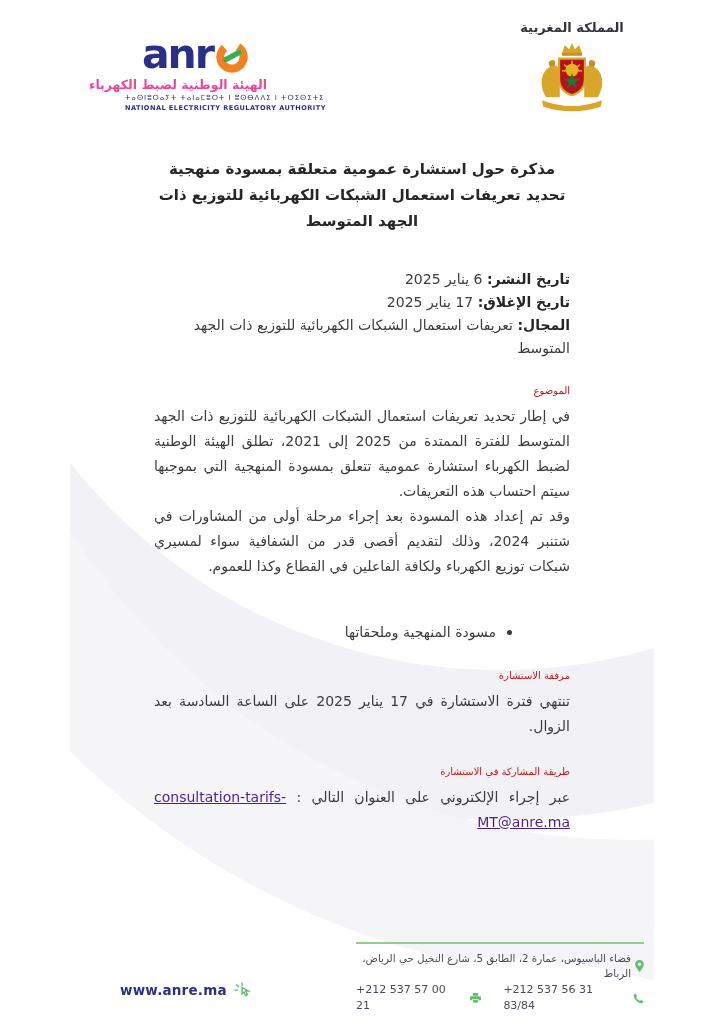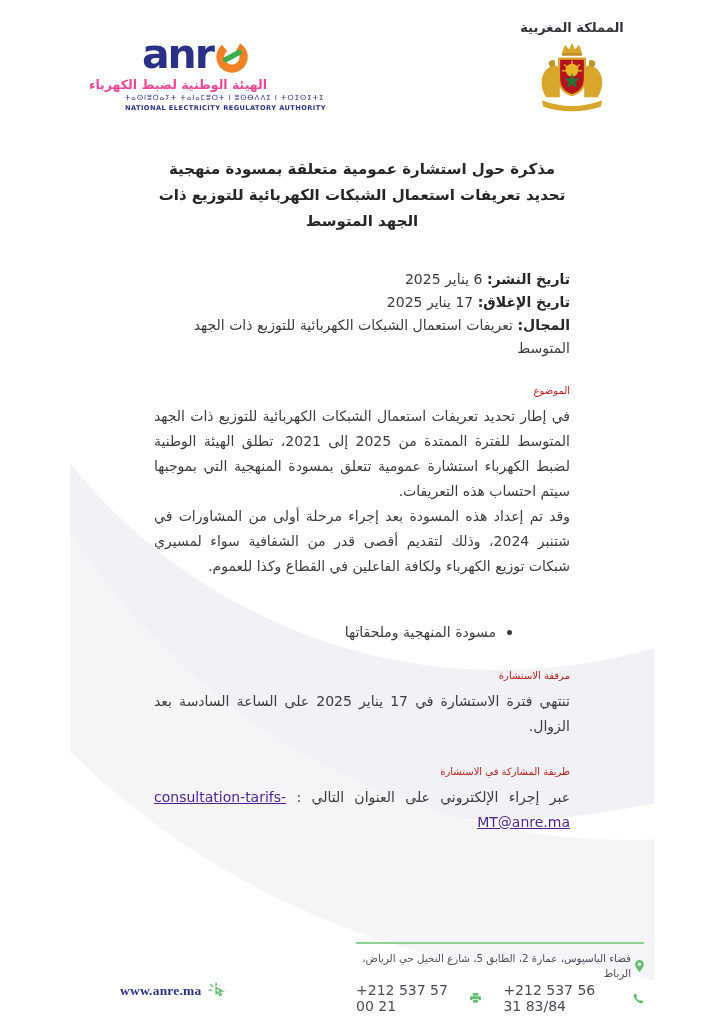--- a/index.html
+++ b/index.html
@@ -51,28 +51,28 @@
   .doc-list { margin-top:3px; padding-right:58px; list-style:none; }
   .doc-list li { line-height:26px; position:relative; padding-right:16px;margin-top:40px; }
   .doc-list li::before {
     content:""; position:absolute; right:0; top:11px; width:5px; height:5px;
     border-radius:50%; background:#3b3b3b;
   }
   .email-line { line-height:25px; }
   .email-link { color:#4c1d95; text-decoration:underline; }
   .privacy { margin-top:24px; line-height:25px; text-align:justify; }
   
-  .site { position:absolute; left:50px; bottom:24px; z-index:2; display:flex; align-items:center; gap:7px;font-family:Liberation Serif, serif; }
+  .site { position:absolute; left:50px; bottom:24px; z-index:2; display:flex; gap:7px; }
   .site-url { font-size:13.5px; font-weight:bold; color:#2b3087; letter-spacing:0.2px; }
   .contact { position:absolute; right:10px; bottom:10px; width:288px; z-index:2; }
   .contact-sep { height:2px; background:#8fcf92; margin-bottom:7px; }
   .addr-row { direction:rtl; display:flex; align-items:center; gap:4px; justify-content:flex-start;
     font-size:10.3px; color:#4a4b58; line-height:15px; }
   .tel-row { direction:ltr; display:flex; align-items:center; justify-content:flex-end; gap:22px;
-    font-size:14px; color:#4a4b58; line-height:16px; margin-top:1px; }
+    font-size:11px; color:#4a4b58; line-height:16px; margin-top:1px; }
   .ico { flex:0 0 auto; display:inline-flex; }
 </style>
 </head>
 <body>
 
 <div class="page">
 
   <div class="bg-ring1"></div>
   <div class="bg-ring2"></div>
   <div class="bg-cut"></div>

